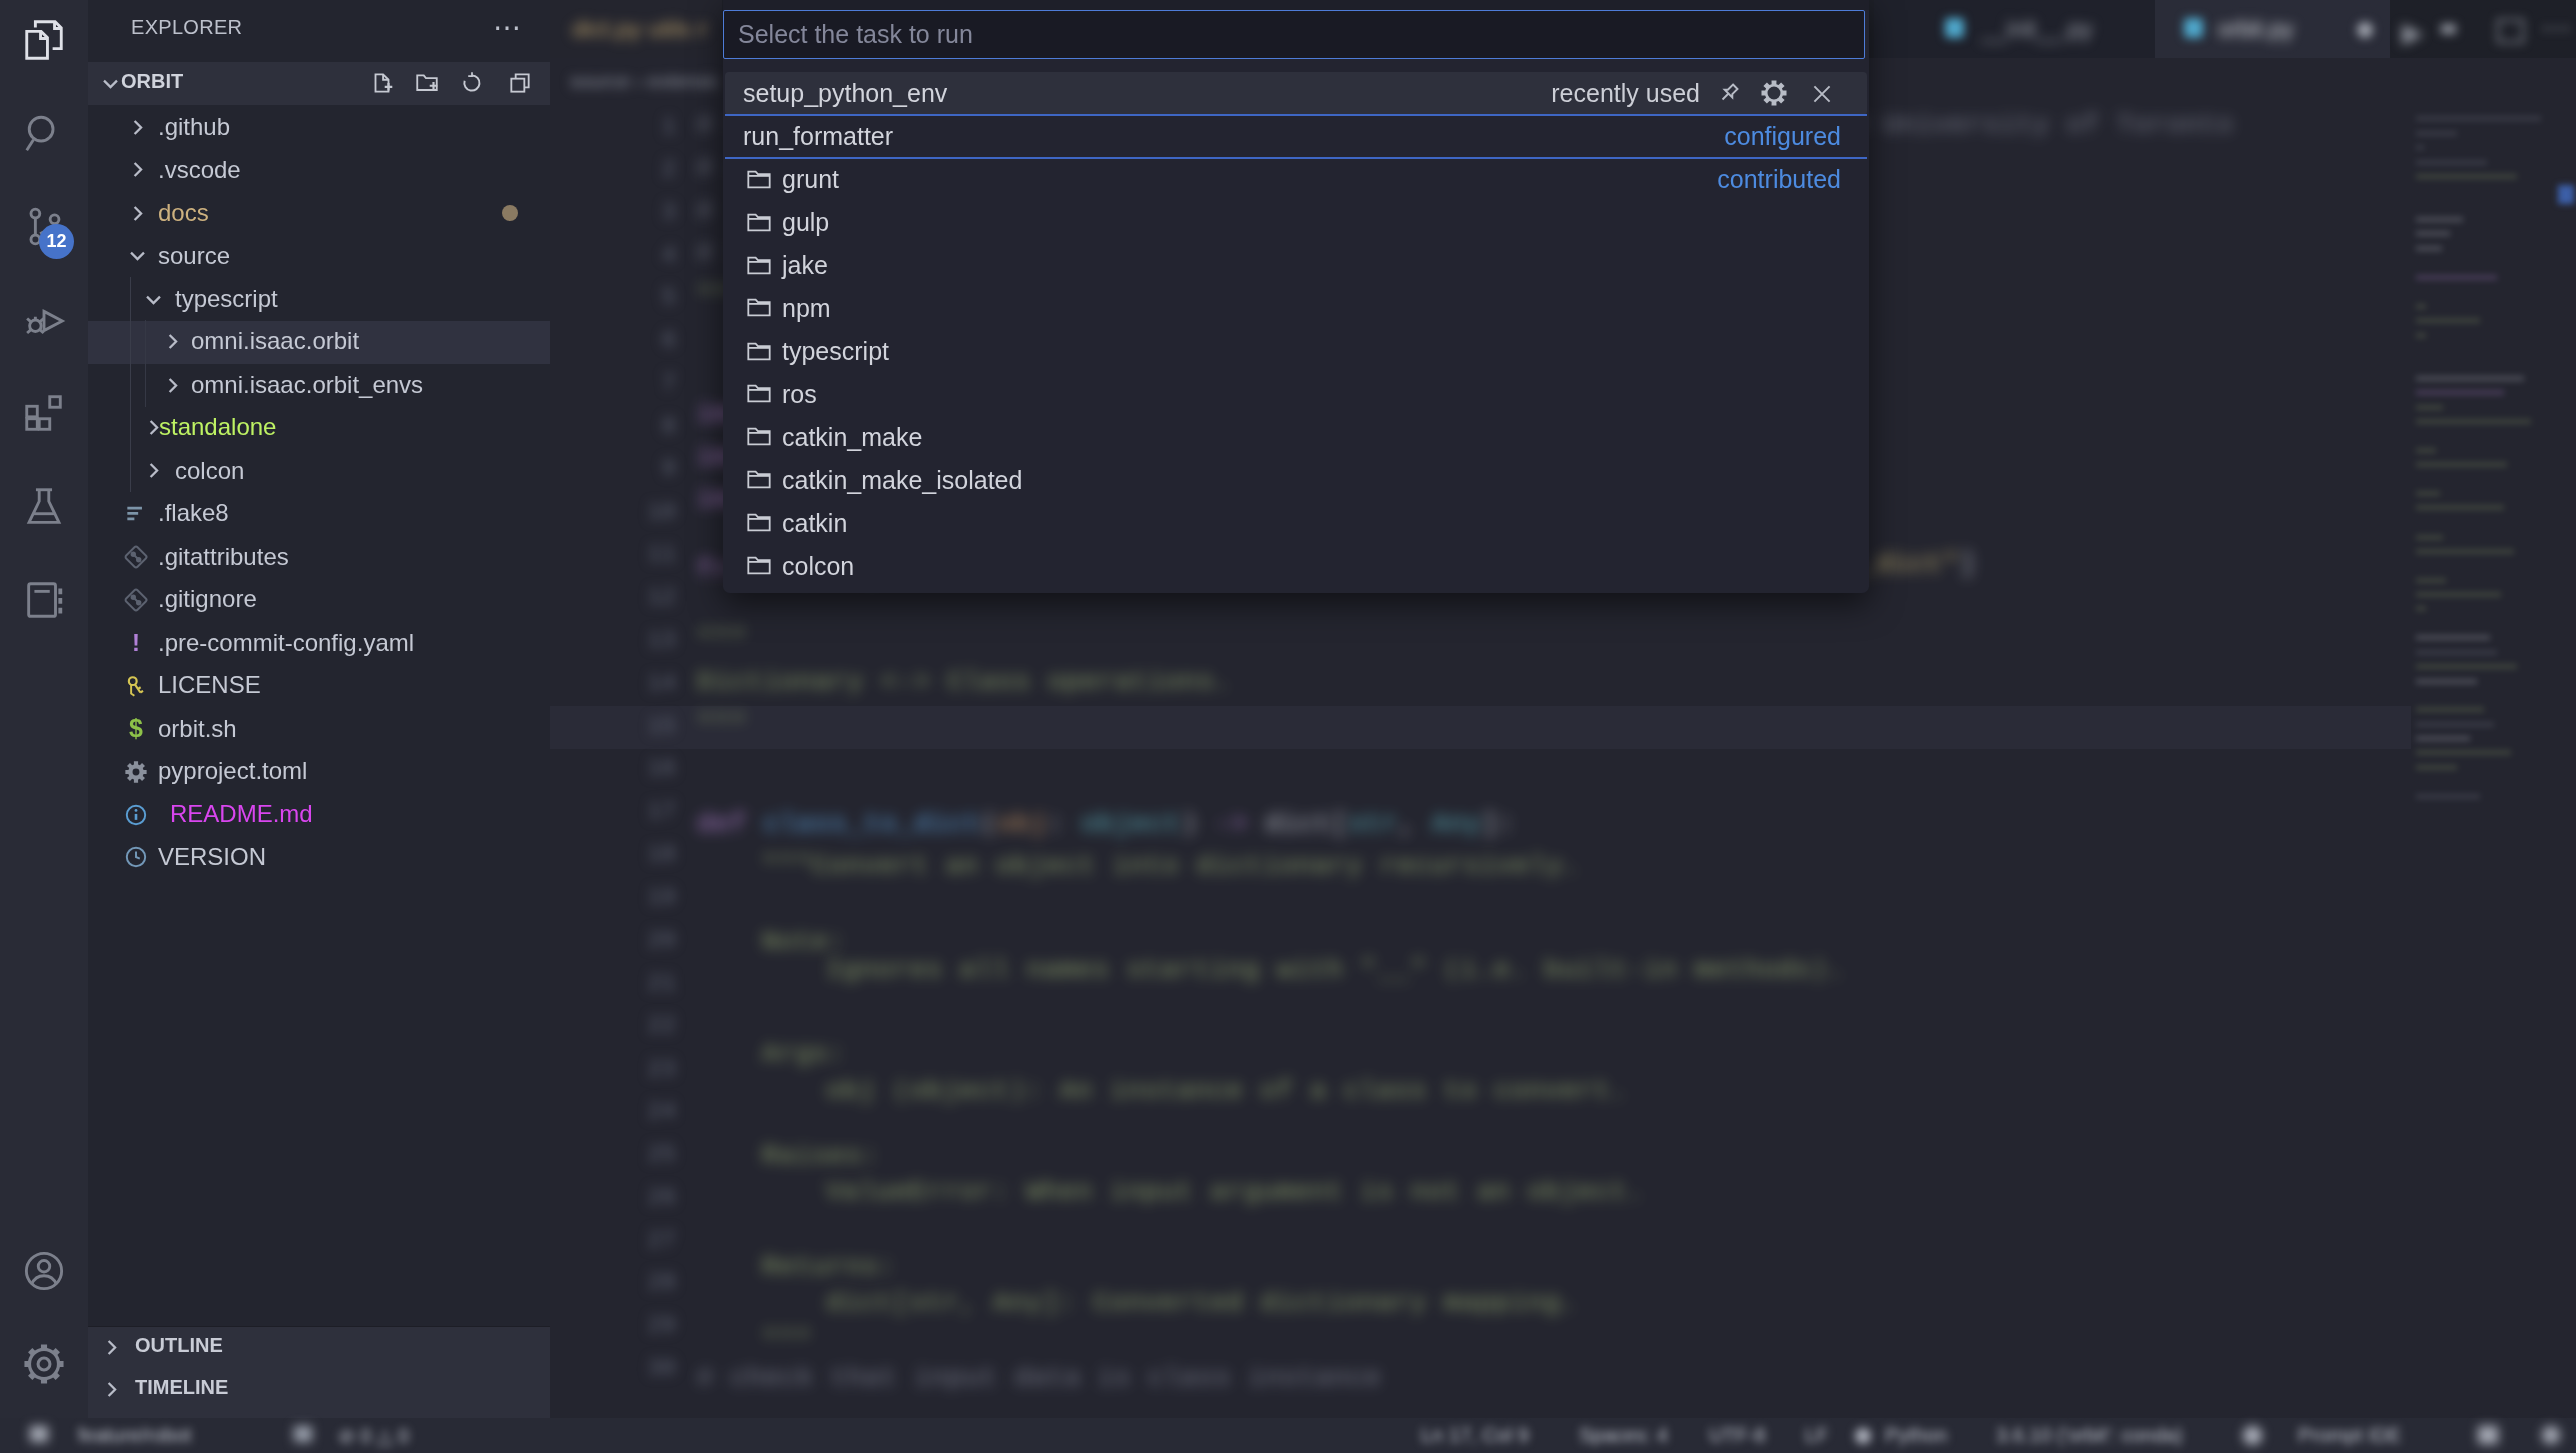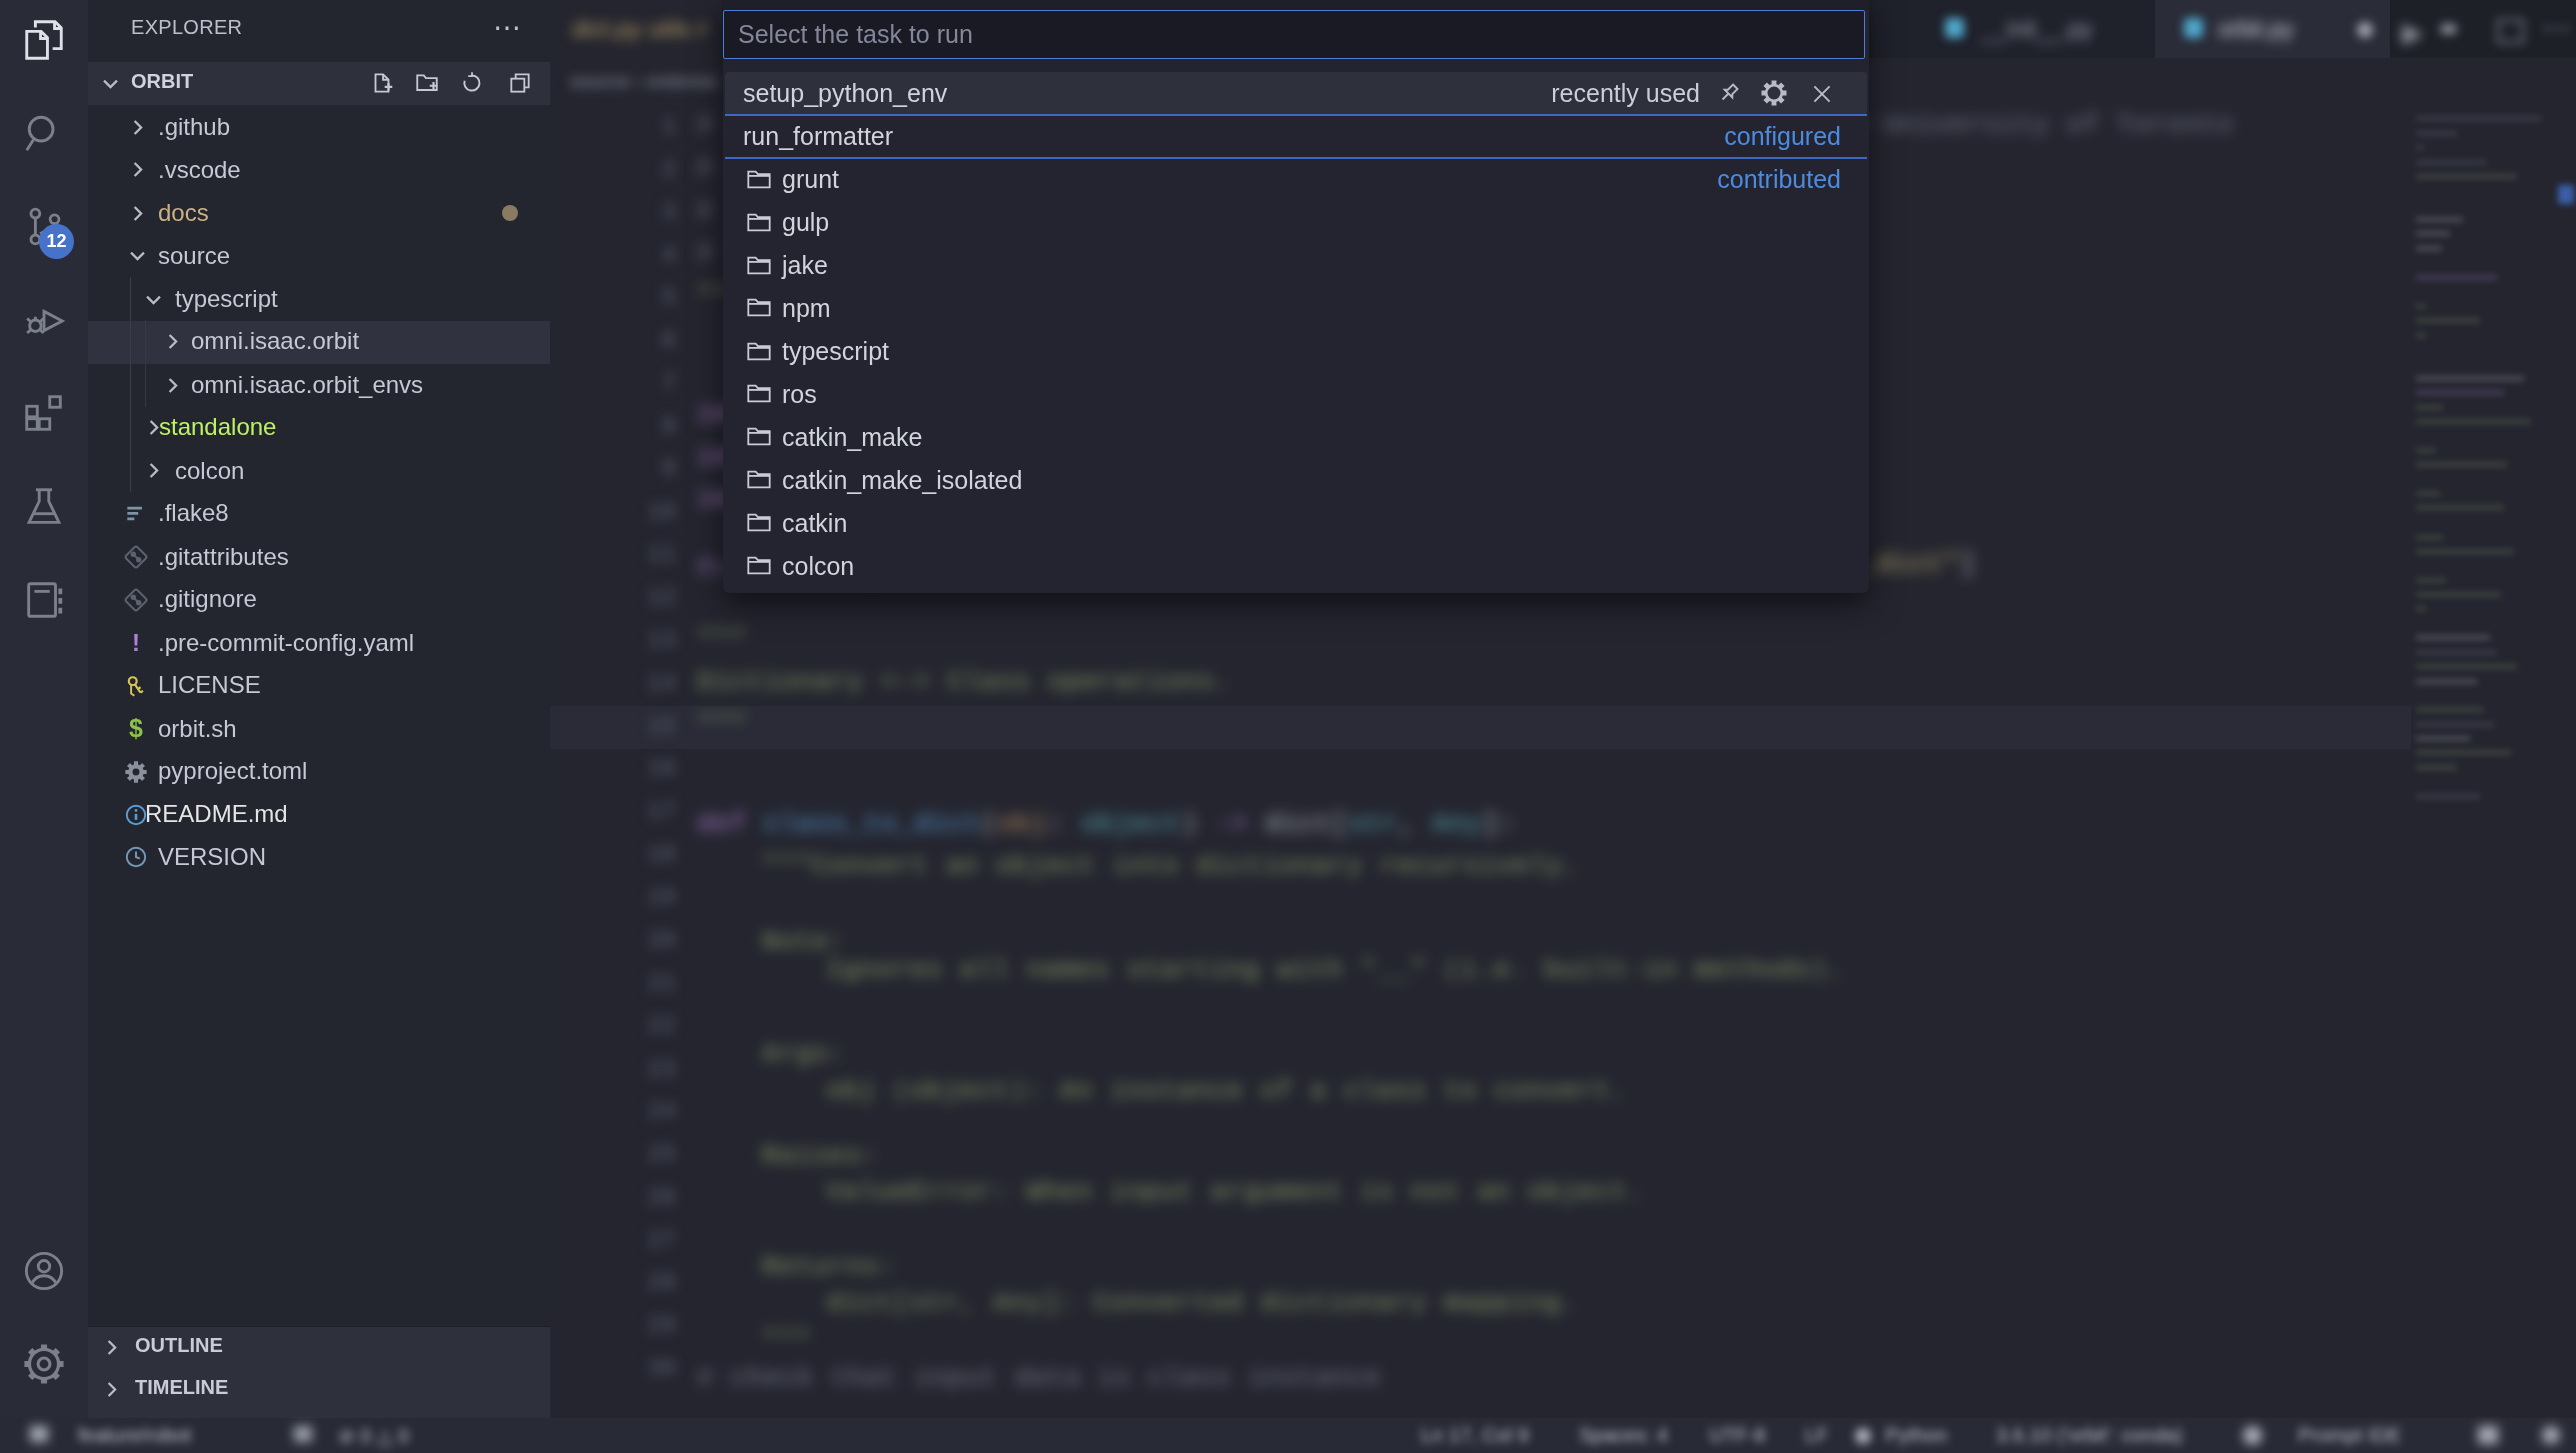--- a/index.html
+++ b/index.html
@@ -189,21 +189,21 @@
     </svg>
   </div>
 <div class="abs" style="left:39px;top:224px;width:35px;height:35px;background:#4673c9;border-radius:50%;color:#fff;font-size:18px;font-weight:bold;text-align:center;line-height:35px;">12</div>
 <div class="abs" style="left:88px;top:0;width:462px;height:1418px;background:#23252f;"></div>
 <div class="abs nw" style="left:131px;top:16px;color:#bcc0cb;font-size:20px;letter-spacing:0.3px;">EXPLORER</div>
 <div class="abs nw" style="left:493px;top:10.8px;color:#bcc0cb;font-size:28px;letter-spacing:0.7px;">⋯</div>
 <div class="abs" style="left:88px;top:62px;width:462px;height:43px;background:#2e303c;"></div>
 <svg class="abs" style="left:99px;top:72px;" width="23" height="23" viewBox="0 0 16 16" fill="none" stroke="#b8bcc8" stroke-width="1.6">
     <path d="M3.5 6 L8 10.5 L12.5 6"></path>
   </svg>
-<div class="abs nw" style="left:131px;top:70px;color:#d0d3dc;font-size:20px;font-weight:bold;">ORBIT</div>
+<div class="abs nw" style="left:121px;top:70px;color:#d0d3dc;font-size:20px;font-weight:bold;">ORBIT</div>
 <svg class="abs" style="left:369px;top:70px;" width="26" height="26" viewBox="0 0 24 24" fill="none" stroke="#c6c9d2" stroke-width="1.7">
  <path d="M13 4 L6 4 L6 20 L18 20 L18 9 Z"></path>
     <path d="M13 4 L13 9 L18 9"></path>
     <path d="M14.5 15.5 L21.5 15.5 M18 12 L18 19" stroke-width="2"></path>
   </svg>
 <svg class="abs" style="left:414px;top:70px;" width="26" height="26" viewBox="0 0 24 24" fill="none" stroke="#c6c9d2" stroke-width="1.7">
  <path d="M3 5 L9 5 L11 7.5 L21 7.5 L21 18.5 L3 18.5 Z"></path>
     <path d="M14.5 14.5 L21.5 14.5 M18 11 L18 18" stroke-width="2"></path>
   </svg>
 <svg class="abs" style="left:459px;top:70px;" width="26" height="26" viewBox="0 0 24 24" fill="none" stroke="#c6c9d2" stroke-width="1.8">
@@ -304,21 +304,21 @@
     </svg>
   </div>
 <div class="abs nw" style="left:158px;top:757px;color:#c5c9d4;font-size:24px;">pyproject.toml</div>
 <div class="abs" style="left:123px;top:802px;width:26px;height:26px;">
     <svg width="26" height="26" viewBox="0 0 24 24" fill="none" stroke="#5a9dd2" stroke-width="1.8">
       <circle cx="12" cy="12" r="8.5"></circle>
       <path d="M12 11 L12 16.5" stroke-width="2.4"></path>
       <circle cx="12" cy="7.8" r="1.3" fill="#5a9dd2" stroke="none"></circle>
     </svg>
   </div>
-<div class="abs nw" style="left:145px;top:800px;color:#e5e5e5;font-size:24px;">README.md</div>
+<div class="abs nw" style="left:170px;top:800px;color:#d946ef;font-size:24px;">README.md</div>
 <div class="abs" style="left:123px;top:844px;width:26px;height:26px;">
     <svg width="26" height="26" viewBox="0 0 24 24" fill="none" stroke="#7398b8" stroke-width="1.8">
       <circle cx="12" cy="12" r="8.5"></circle>
       <path d="M12 7 L12 12 L15.5 13.5"></path>
     </svg>
   </div>
 <div class="abs nw" style="left:158px;top:843px;color:#c5c9d4;font-size:24px;">VERSION</div>
 <div class="abs" style="left:88px;top:1326px;width:462px;height:91px;background:#2e303c;border-top:1.4px solid #1d1e26;"></div>
 <svg class="abs" style="left:100px;top:1336px;" width="23" height="23" viewBox="0 0 16 16" fill="none" stroke="#b8bcc8" stroke-width="1.6">
     <path d="M6 3.5 L10.5 8 L6 12.5"></path>

